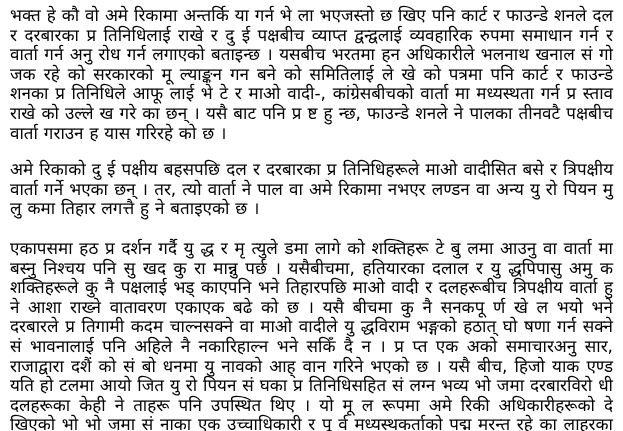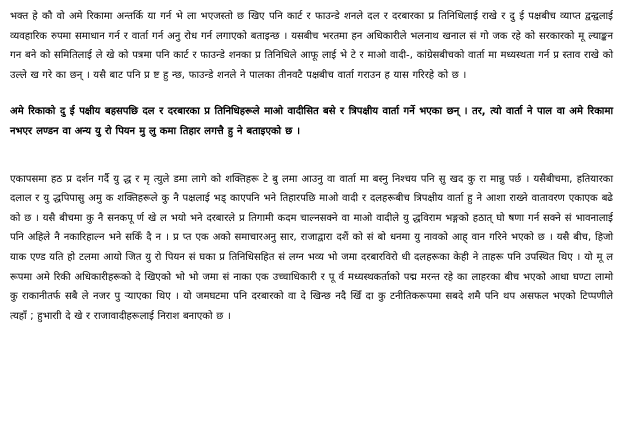--- a/index.html
+++ b/index.html
@@ -16,30 +16,30 @@
   .page {
     position: relative;
     width: 623px;
     height: 431px;
     background: #ffffff;
     box-sizing: border-box;
     padding: 6px 10px 0 10px;
   }
   .para {
     font-family: "DejaVu Sans", sans-serif;
-    font-size: 10px;
+    font-size: 17px;
     line-height: 19.6px;
     color: #000000;
     text-align: justify;
     text-justify: inter-word;
     word-spacing: 0.5px;
     margin: 0;
   }
   .para.p1 { margin-bottom: 17px; }
-  .para.p2 { margin-bottom: 28px; font-weight: bold; }
+  .para.p2 { margin-bottom: 20px; }
   .para.p3 { margin-bottom: 15px; }
 </style>
 </head>
 <body>
 
 <div class="page">
   <p class="para p1">भक्त हे कौ वो अमे रिकामा अन्तर्कि या गर्न भे ला भएजस्तो  छ खिए पनि कार्ट र फाउन्डे शनले  दल र दरबारका प्र तिनिधिलाई  राखे र दु ई पक्षबीच व्याप्त द्वन्द्वलाई  व्यवहारिक रुपमा समाधान गर्न  र वार्ता गर्न  अनु रोध गर्न  लगाएको  बताइन्छ । यसबीच भरतमा हन अधिकारीले  भलनाथ खनाल सं गो जक रहे को  सरकारको  मू ल्याङ्कन गन  बने को  समितिलाई  ले खे को  पत्रमा पनि कार्ट र फाउन्डे शनका प्र तिनिधिले  आफू लाई  भे टे र माओ वादी-, कांग्रेसबीचको  वार्ता मा मध्यस्थता गर्न  प्र स्ताव राखे को  उल्ले ख गरे का छन् । यसै बाट पनि प्र ष्ट हु न्छ, फाउन्डे शनले  ने पालका तीनवटै  पक्षबीच वार्ता  गराउन ह यास गरिरहे को  छ ।</p>
   <p class="para p2">अमे रिकाको  दु ई पक्षीय बहसपछि दल र दरबारका प्र तिनिधिहरूले  माओ वादीसित बसे र त्रिपक्षीय वार्ता  गर्ने  भएका छन् । तर, त्यो  वार्ता  ने पाल वा अमे रिकामा नभएर लण्डन वा अन्य यु रो पियन मु लु कमा तिहार लगत्तै  हु ने  बताइएको  छ ।</p>
   <p class="para p3">एकापसमा हठ प्र दर्शन गर्दै  यु द्ध र मृ त्युले  डमा लागे को  शक्तिहरू टे बु लमा आउनु  वा वार्ता मा बस्नु  निश्चय पनि सु खद  कु रा मान्नु  पर्छ । यसैबीचमा, हतियारका दलाल र यु द्धपिपासु  अमु क शक्तिहरूले  कु नै  पक्षलाई  भड् काएपनि भने  तिहारपछि माओ वादी र दलहरूबीच त्रिपक्षीय वार्ता  हु ने  आशा राख्ने  वातावरण एकाएक बढे को  छ । यसै बीचमा कु नै  सनकपू र्ण खे ल भयो  भने  दरबारले  प्र तिगामी कदम चाल्नसक्ने  वा माओ वादीले  यु द्धविराम भङ्गको  हठात्  घो षणा गर्न  सक्ने  सं भावनालाई  पनि अहिले  नै  नकारिहाल्न भने  सकिँ दै न । प्र प्त एक अको  समाचारअनु सार, राजाद्वारा दशैं को  सं बो धनमा यु नावको  आह् वान गरिने  भएको  छ । यसै बीच, हिजो  याक एण्ड यति हो टलमा आयो जित यु रो पियन सं घका प्र तिनिधिसहित सं लग्न भव्य भो जमा दरबारविरो धी दलहरूका केही ने ताहरू पनि उपस्थित थिए । यो  मू ल रूपमा अमे रिकी अधिकारीहरूको  दे खिएको  भो  भो  जमा सं नाका एक उच्चाधिकारी र पू र्व  मध्यस्थकर्ताको  पद्म मरन्त रहे का लाहरका बीच भएको  आधा घण्टा लामो  कु राकानीतर्फ  सबै ले  नजर पु ऱ्याएका थिए । यो  जमघटमा पनि दरबारको  वा दे खिन्छ नदै  खिँ दा कु टनीतिकरूपमा सबदे शमै  पनि थप असफल भएको  टिप्पणीले  त्यहाँ  ; हुभाराी दे खे र राजावादीहरूलाई  निराश बनाएको  छ ।</p>
 </div>

